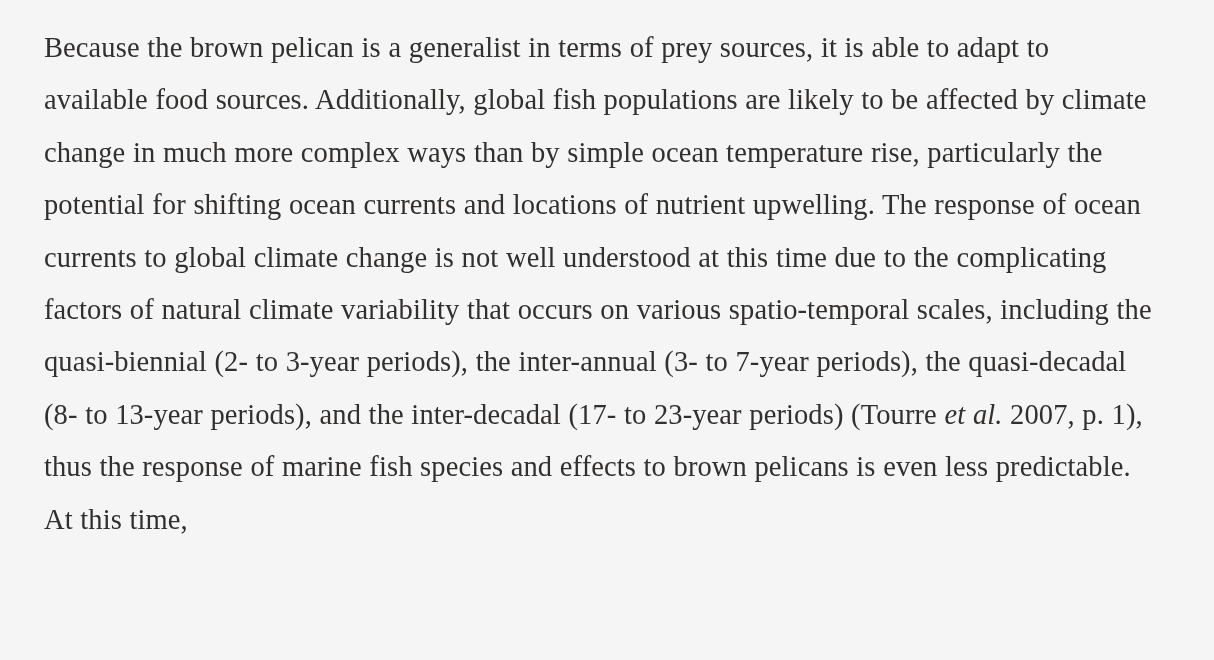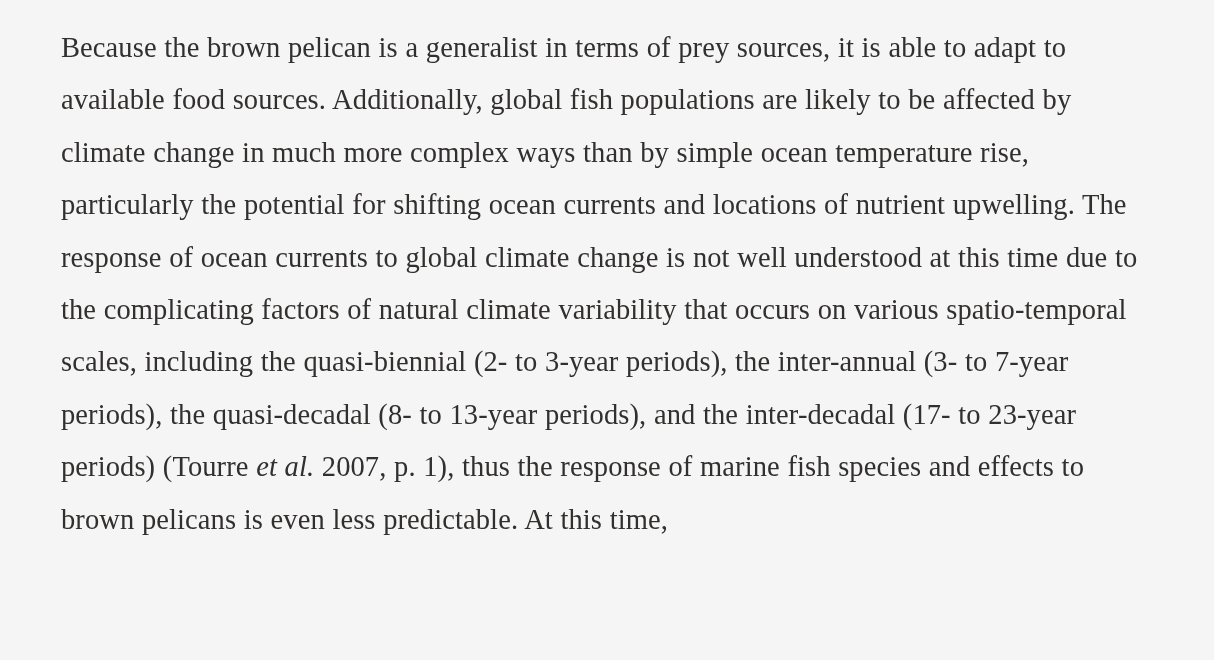--- a/index.html
+++ b/index.html
@@ -11,21 +11,21 @@
     height: 660px;
     background: #f5f5f5;
     font-family: "Liberation Serif", serif;
     overflow: hidden;
   }
   .page {
     width: 1214px;
     height: 660px;
     background: #f5f5f5;
     box-sizing: border-box;
-    padding: 22px 60px 0 61px;
+    padding: 22px 60px 0 44px;
   }
   .body-text {
     font-family: "Liberation Serif", serif;
     font-size: 28.5px;
     line-height: 52.4px;
     color: #32302f;
     text-align: left;
     letter-spacing: 0.1px;
     margin: 0;
     word-spacing: 0.4px;

